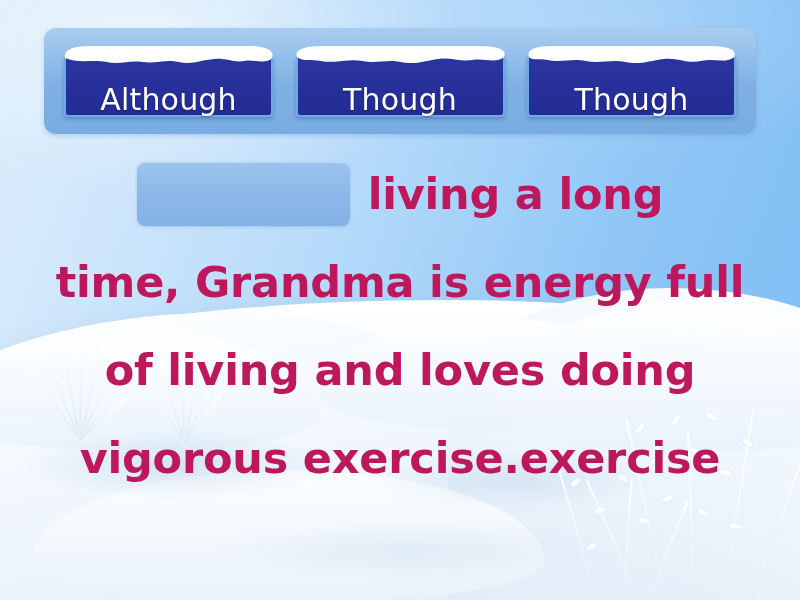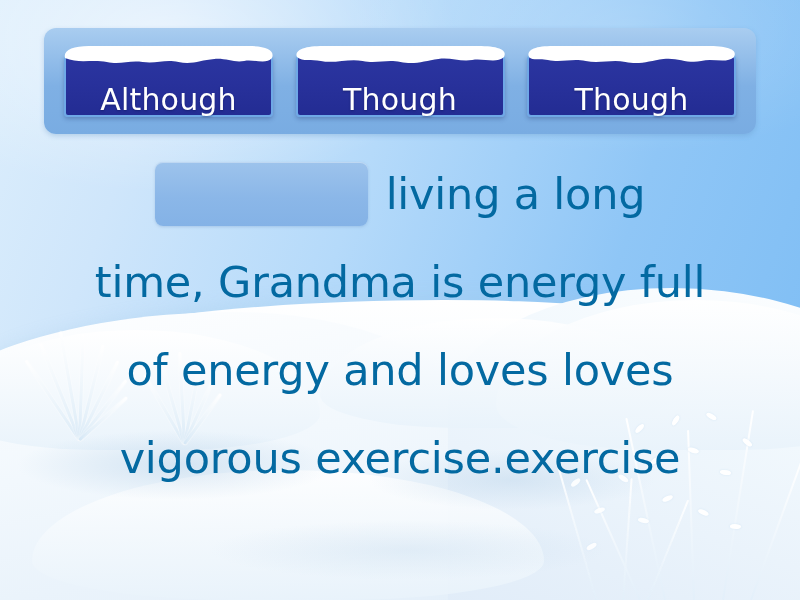--- a/index.html
+++ b/index.html
@@ -164,25 +164,25 @@
   
   #sentence {
     position: absolute;
     left: 0; right: 0;
     top: 150px;
     padding: 0 40px;
     box-sizing: border-box;
     text-align: center;
   }
   .line {
-    color: #0369a1;
+    color: #be185d;
     font-family: "DejaVu Sans", sans-serif;
     font-size: 43px;
     line-height: 88px;
-    font-weight: 400;
+    font-weight: 700;
     letter-spacing: -0.2px;
     white-space: nowrap;
   }
   .line-1 {
     display: flex;
     align-items: center;
     justify-content: center;
     gap: 18px;
     height: 88px;
   }
@@ -312,19 +312,19 @@
   <div class="line line-1">
     <span id="drop-zone"></span>
     <span class="txt">living a long</span>
   </div>
 
   <div class="line">
     <span>time, Grandma is energy full</span>
   </div>
 
   <div class="line">
-    <span>of energy and loves loves</span>
+    <span>of living and loves doing</span>
   </div>
 
   <div class="line">
     <span>vigorous exercise.exercise</span>
   </div>
 </div>
 
 </body></html>

